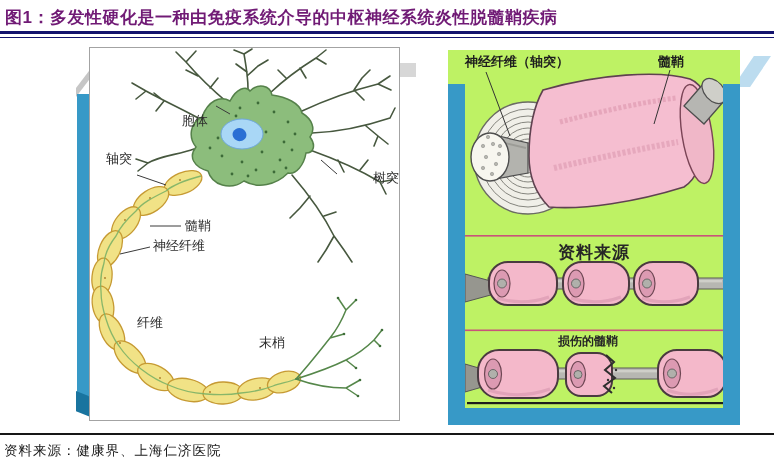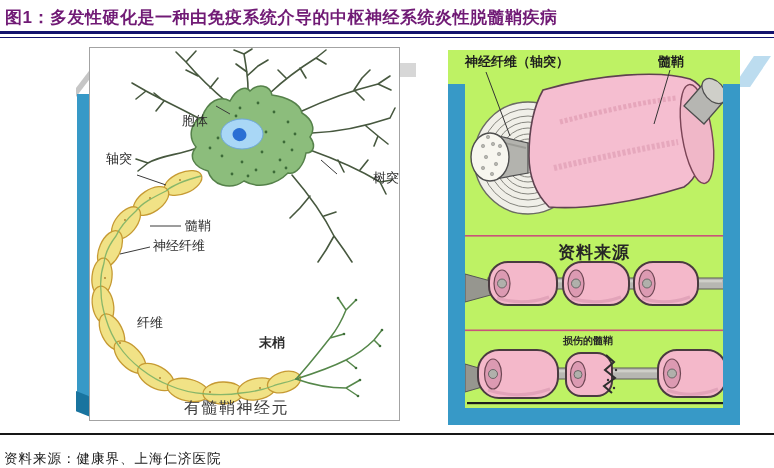--- a/index.html
+++ b/index.html
@@ -5,40 +5,40 @@
   html,body{margin:0;padding:0;}
   body{width:774px;height:468px;background:#ffffff;position:relative;overflow:hidden;
        font-family:"Liberation Sans", sans-serif;}
   .abs{position:absolute;}
   
   #fig-title{left:5px;top:6px;font-size:17px;font-weight:bold;color:#701a75;letter-spacing:0.5px;white-space:nowrap;}
   .title-rule{left:0;width:774px;background:#12126e;}
   
   #bottom-rule{left:0;top:433px;width:774px;height:2px;background:#161616;}
   #source-line{left:4px;top:442px;font-size:13.5px;color:#161616;letter-spacing:1px;
-       font-family:"Liberation Serif", serif;margin-top:8px;}
+       font-family:"Liberation Serif", serif;}
   
   #neuron-panel{left:89px;top:47px;width:309px;height:372px;background:#ffffff;border:1px solid #a3a3a3;}
   #myelin-panel{left:400px;top:50px;width:292px;height:375px;background:#bef264;margin-left:48px;}
   
   #teal-bar-left{left:77px;top:94px;width:13px;height:302px;background:#3799c7;}
   #gray-corner-topleft{left:76px;top:67px;width:16px;height:30px;background:#c6c6c6;
        clip-path:polygon(0 70%,100% 0,100% 30%,0 100%);}
   #teal-corner-bottomleft{left:76px;top:391px;width:17px;height:27px;background:#19749f;
        clip-path:polygon(0 0,100% 25%,100% 100%,0 75%);}
   #gray-strip-right{left:652px;top:59px;width:84px;height:13px;background:#d7d7d7;}
   #gray-strip-left{left:398px;top:63px;width:18px;height:14px;background:#d7d7d7;}
   #blue-corner-topright{left:733px;top:56px;width:38px;height:31px;background:#bcdcef;
        clip-path:polygon(0 100%,55% 0,100% 0,45% 100%);}
   
   .lbl{position:absolute;font-size:13px;color:#2c2c2c;white-space:nowrap;}
   .lbl-b{font-weight:bold;color:#1e1e1e;}
   #neuron-caption{left:94px;top:350px;font-size:16px;letter-spacing:1.5px;color:#3a3a3a;}
   #lbl-normal{left:17px;top:191px;width:258px;text-align:center;font-size:17px;font-weight:bold;color:#262626;letter-spacing:1px;white-space:nowrap;}
-  #lbl-damaged{left:115px;top:282px;width:70px;text-align:left;font-size:10px;font-weight:bold;color:#262626;line-height:18px;white-space:normal;}
+  #lbl-damaged{left:100px;top:282px;width:70px;text-align:right;font-size:12px;font-weight:bold;color:#262626;line-height:18px;white-space:normal;}
   svg{display:block;}
 </style>
 </head>
 <body>
 
 <div class="abs" id="fig-title">图1：多发性硬化是一种由免疫系统介导的中枢神经系统炎性脱髓鞘疾病</div>
 <div class="abs title-rule" style="top:31px;height:3px;"></div>
 <div class="abs title-rule" style="top:37px;height:1px;"></div>
 
 <div class="abs" id="gray-corner-topleft"></div>
@@ -141,22 +141,21 @@
       <line x1="91" y1="178" x2="60" y2="178"></line>
       <line x1="60" y1="199" x2="30" y2="206"></line>
     </g>
   </svg>
   <div class="lbl" style="left:92px;top:48px;margin-top:16px;">胞体</div>
   <div class="lbl" style="left:16px;top:102px;">轴突</div>
   <div class="lbl" style="left:248px;top:121px;margin-left:35px;">树突</div>
   <div class="lbl" style="left:95px;top:169px;">髓鞘</div>
   <div class="lbl" style="left:63px;top:189px;">神经纤维</div>
   <div class="lbl" style="left:47px;top:246px;margin-top:20px;">纤维</div>
-  <div class="lbl" style="left:169px;top:286px;font-weight:bold;">末梢</div>
-  <div class="abs" id="neuron-caption">有髓鞘神经元</div>
+  <div class="lbl" style="left:169px;top:286px;">末梢</div>
 </div>
 
 <div class="abs" id="myelin-panel">
   <svg width="292" height="375" viewBox="0 0 292 375">
 
     <g>
       <g fill="none" stroke="#85857e" stroke-width="1">
         <ellipse cx="80" cy="108" rx="54" ry="56" fill="#f0efe8" stroke="#6b6b64" stroke-width="1.4"></ellipse>
         <ellipse cx="80" cy="108" rx="47" ry="49"></ellipse>
           <ellipse cx="80" cy="108" rx="40" ry="42"></ellipse>

